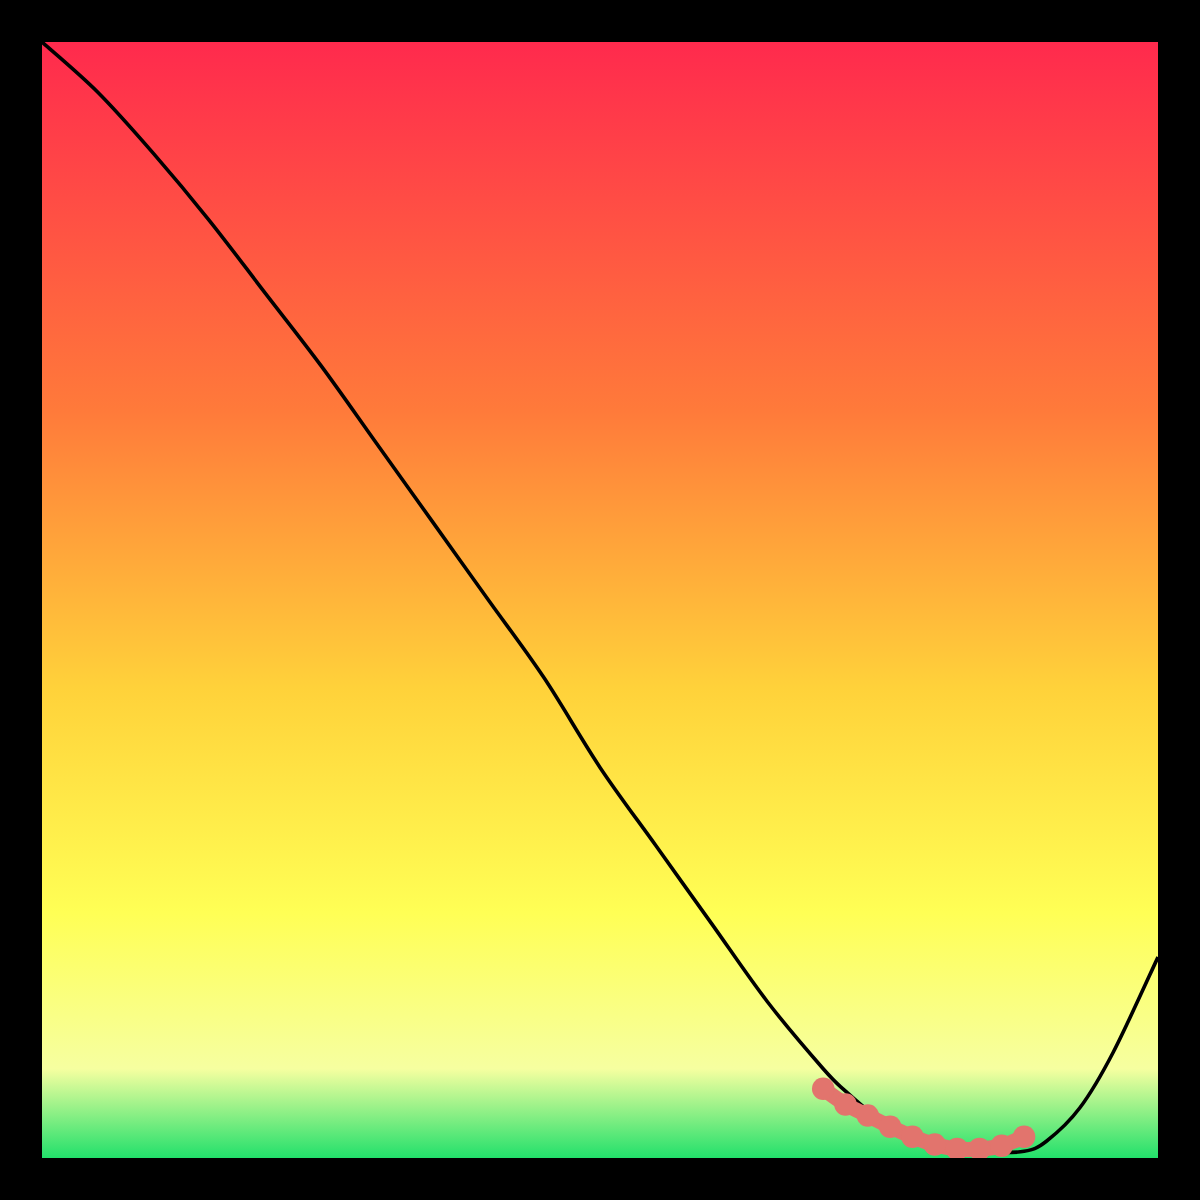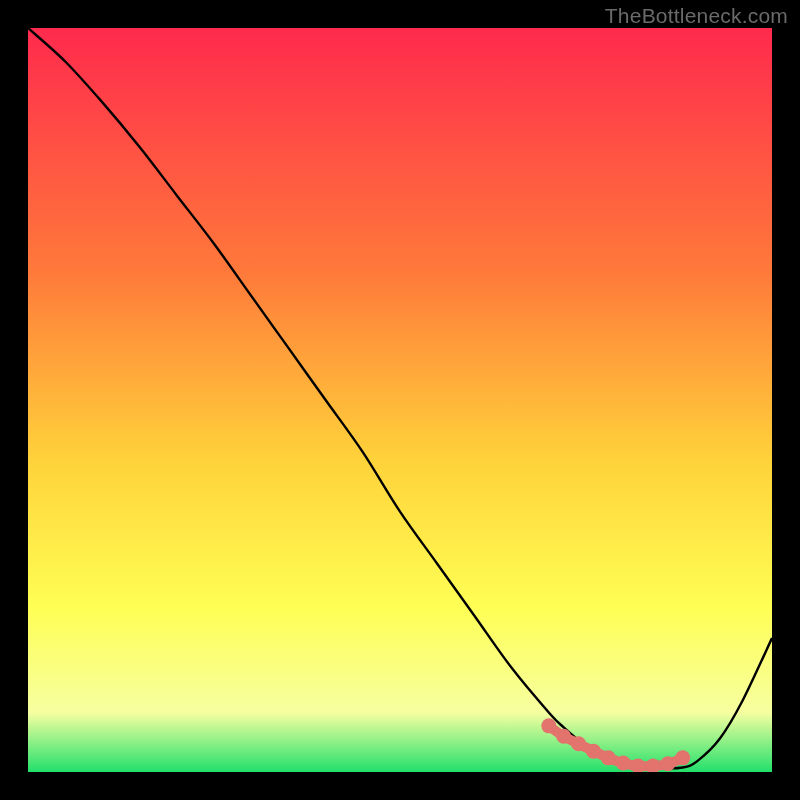--- a/index.html
+++ b/index.html
@@ -58,21 +58,20 @@
     top: 0;
     width: 744px;
     height: 744px;
     display: block;
   }
 </style>
 </head>
 <body>
 
 <div class="frame">
-  <div class="watermark">TheBottleneck.com</div>
 
   <div class="plot-outer">
     <div class="plot-inner">
       <svg class="bg" viewBox="0 0 744 744" preserveAspectRatio="none">
         <defs>
           <linearGradient id="bgGrad" x1="0" y1="0" x2="0" y2="1">
             <stop id="g0" offset="0%" stop-color="#ff2a4d"></stop>
             <stop id="g1" offset="33%" stop-color="#ff7a3a"></stop>
             <stop id="g2" offset="58%" stop-color="#ffd23a"></stop>
             <stop id="g3" offset="78%" stop-color="#ffff55"></stop>

